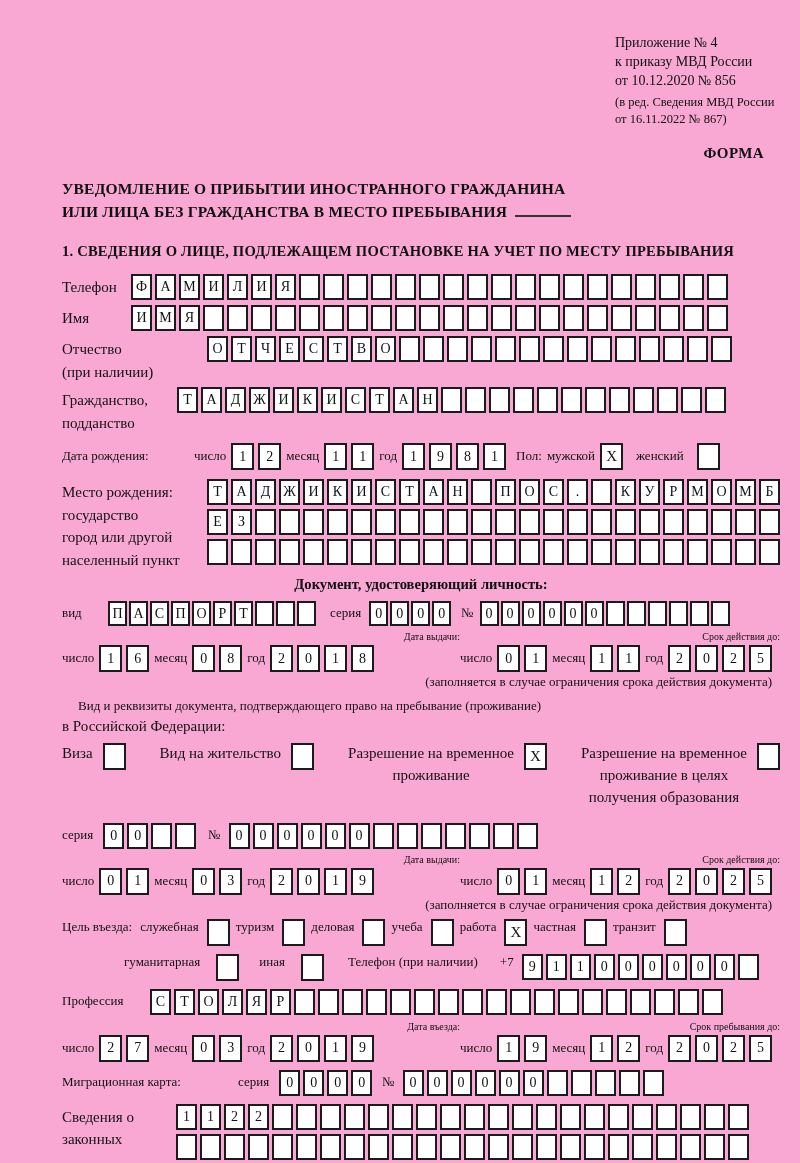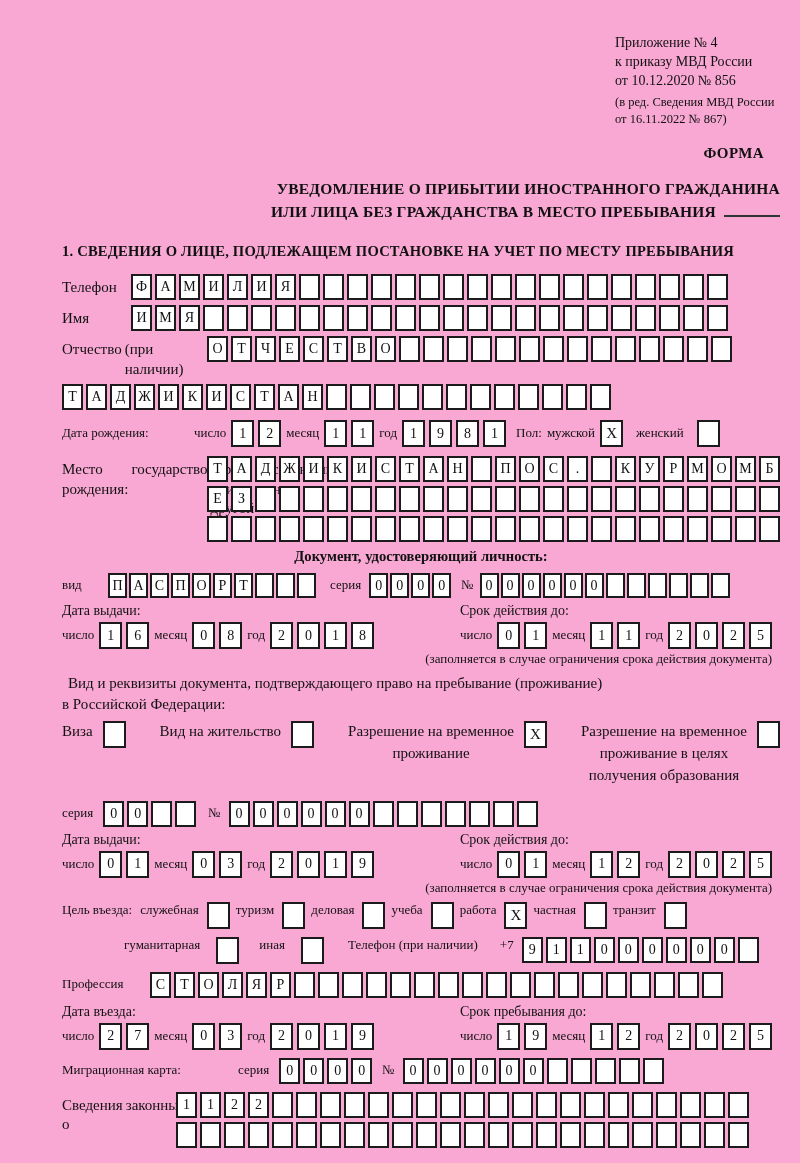--- a/index.html
+++ b/index.html
@@ -4,21 +4,21 @@
 <style>
   *{margin:0;padding:0;box-sizing:border-box}
   html,body{background:#fff}
   body{width:800px;font-family:"Liberation Serif","DejaVu Serif",serif;color:#111}
   .page{width:800px;height:1163px;padding:34px 20px 0 62px;overflow:hidden;background:#f9a8d4}
 
   .header-note{margin-left:553px;font-size:14px;line-height:1.34;white-space:nowrap}
   .header-note .amendment{font-size:12.5px;margin-top:4px;line-height:1.3}
   .form-label{text-align:right;margin:18px 16px 0 0;font-weight:bold;font-size:15px;letter-spacing:.4px}
 
-  .title{text-align:right;font-weight:bold;font-size:15.5px;margin-top:15px;line-height:1.5;letter-spacing:.2px}
+  .title{text-align:left;font-weight:bold;font-size:15.5px;margin-top:15px;line-height:1.5;letter-spacing:.2px}
   .title-blank{display:inline-block;width:56px;border-bottom:2px solid #333;height:13px;margin-left:8px}
 
   .section-heading{font-weight:bold;font-size:14.6px;margin-top:20px;margin-bottom:14px;letter-spacing:.2px}
 
   .row{display:flex;align-items:flex-start;margin-bottom:5px}
   .lbl{font-size:15px;line-height:1.3;padding-top:4px;flex-shrink:0}
   .lbl-sm{font-size:13px;line-height:1.3;flex-shrink:0}
 
   .cells{display:flex;gap:3px;flex-wrap:nowrap}
   .cell{width:21px;height:26px;border:2px solid #1b1b1b;display:inline-flex;align-items:center;justify-content:center;font-size:14px;flex-shrink:0;background:#fff}
@@ -26,31 +26,31 @@
   .cells-sm .cell{width:19px;height:25px}
   .cells-dt{gap:4px}
   .cells-dt .cell{width:23px;height:27px}
 
   .checkbox{width:23px;height:27px;border:2px solid #1b1b1b;display:inline-flex;align-items:center;justify-content:center;font-size:15px;flex-shrink:0;background:#fff}
 
   .w-surname{width:69px}.w-name{width:69px}.w-two{width:145px}.w-cit{width:115px}
   .w-prof{width:88px}.w-rep{width:114px}.w-kind{width:46px}.w-mig{width:176px}
 
   .stack{display:flex;flex-direction:column;gap:4px}
-  .lblcol{display:flex;flex-direction:row;gap:3px}
+  .lblcol{display:flex;flex-direction:column;gap:3px}
 
   .inline-grp{display:flex;align-items:center;gap:5px}
   .date-pair{display:flex;margin-bottom:2px}
   .dp-left{width:398px;flex-shrink:0}
   .dp-right{flex:1}
-  .date-heading{text-align:left;font-size:14px;margin-bottom:3px}
+  .date-heading{text-align:right;font-size:10px;margin-bottom:3px}
   .date-line{display:flex;align-items:center;gap:5px}
   .note-right{text-align:right;font-size:13px;padding-right:8px;margin:2px 0 6px}
   .doc-heading{text-align:center;font-weight:bold;font-size:14.6px;margin:6px 0 8px}
-  .intro{font-size:15px;margin:8px 6px 2px}
+  .intro{font-size:13px;margin:8px 16px 2px}
   .intro2{font-size:15px;margin:4px 0 8px}
 
   .types-row{display:flex;align-items:flex-start;justify-content:space-between;margin:6px 0 14px}
   .type-item{display:flex;align-items:flex-start;gap:10px}
   .type-label{font-size:15px;line-height:1.45;text-align:center}
   .purpose-row{display:flex;align-items:flex-start;gap:6px;margin-bottom:8px;flex-wrap:nowrap}
   .purpose-row .lbl-sm{margin-right:2px}
 </style>
 </head>
 <body>
@@ -163,20 +163,24 @@
         <span class="cell"></span>
         <span class="cell"></span>
         <span class="cell"></span>
         <span class="cell"></span>
         <span class="cell"></span>
         <span class="cell"></span>
       </span>
   </div>
 
   <div class="row">
+    <span class="lbl w-cit lblcol">
+      <span>Гражданство,</span>
+      <span>подданство</span>
+    </span>
     <span class="cells">
         <span class="cell">Т</span>
         <span class="cell">А</span>
         <span class="cell">Д</span>
         <span class="cell">Ж</span>
         <span class="cell">И</span>
         <span class="cell">К</span>
         <span class="cell">И</span>
         <span class="cell">С</span>
         <span class="cell">Т</span>

